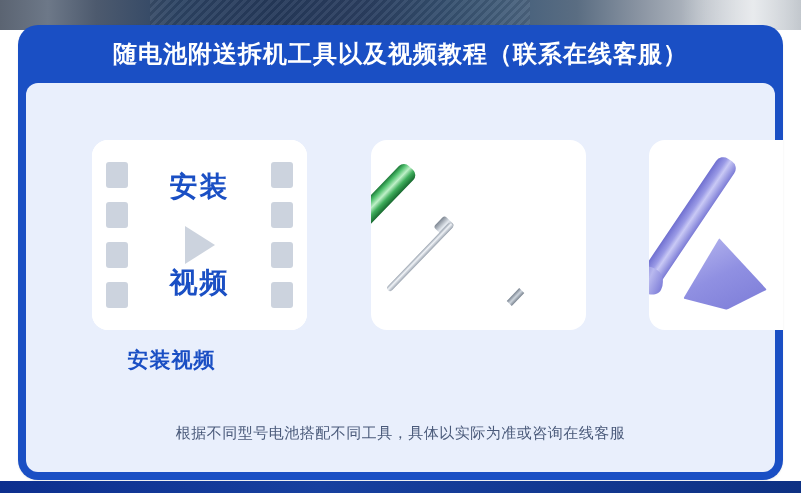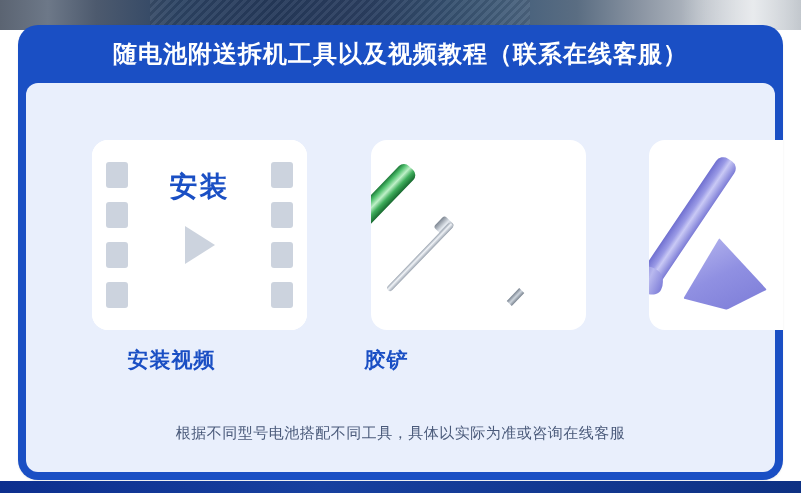--- a/index.html
+++ b/index.html
@@ -115,20 +115,21 @@
                 <span></span>
             </div>
             <div class="film right">
               <span></span>
                 <span></span>
                 <span></span>
                 <span></span>
             </div>
             <div class="vid-word w1">安装</div>
             <div class="play"></div>
+            <div class="vid-word w2">视频</div>
           </div>
         </div>
 
         <div class="tile">
           <div class="sd-wrap">
             <div class="sd-handle"></div>
             <div class="sd-collar"></div>
             <div class="sd-shaft"></div>
             <div class="sd-tip"></div>
           </div>
@@ -136,21 +137,20 @@
 
         <div class="tile">
           <div class="pry-bar"></div>
           <div class="pick"></div>
         </div>
 
       </div>
 
       <div class="labels">
         <div class="label">安装视频</div>
-        <div class="label">胶铲</div>
       </div>
 
       <div class="note">根据不同型号电池搭配不同工具，具体以实际为准或咨询在线客服</div>
 
     </div>
   </div>
 
   <div class="bottomstrip"></div>
 </div>
 

